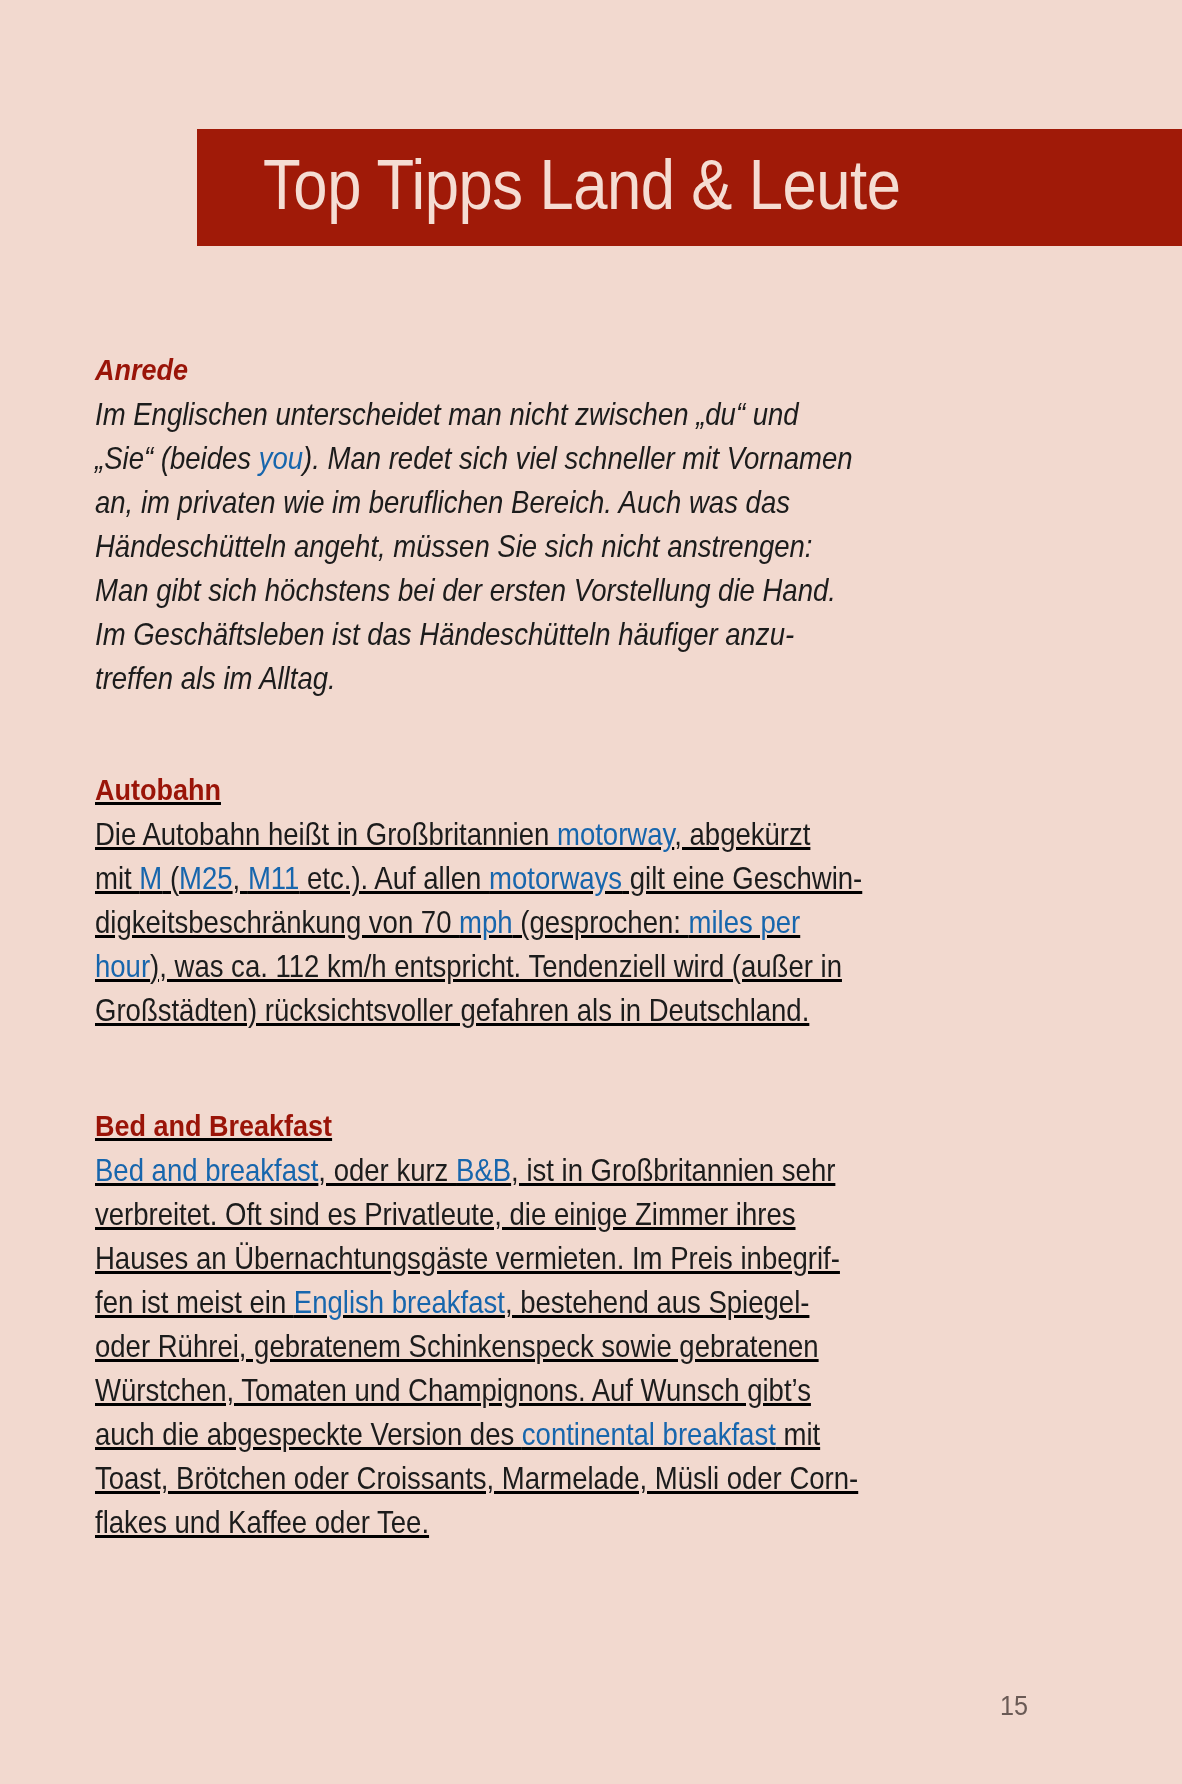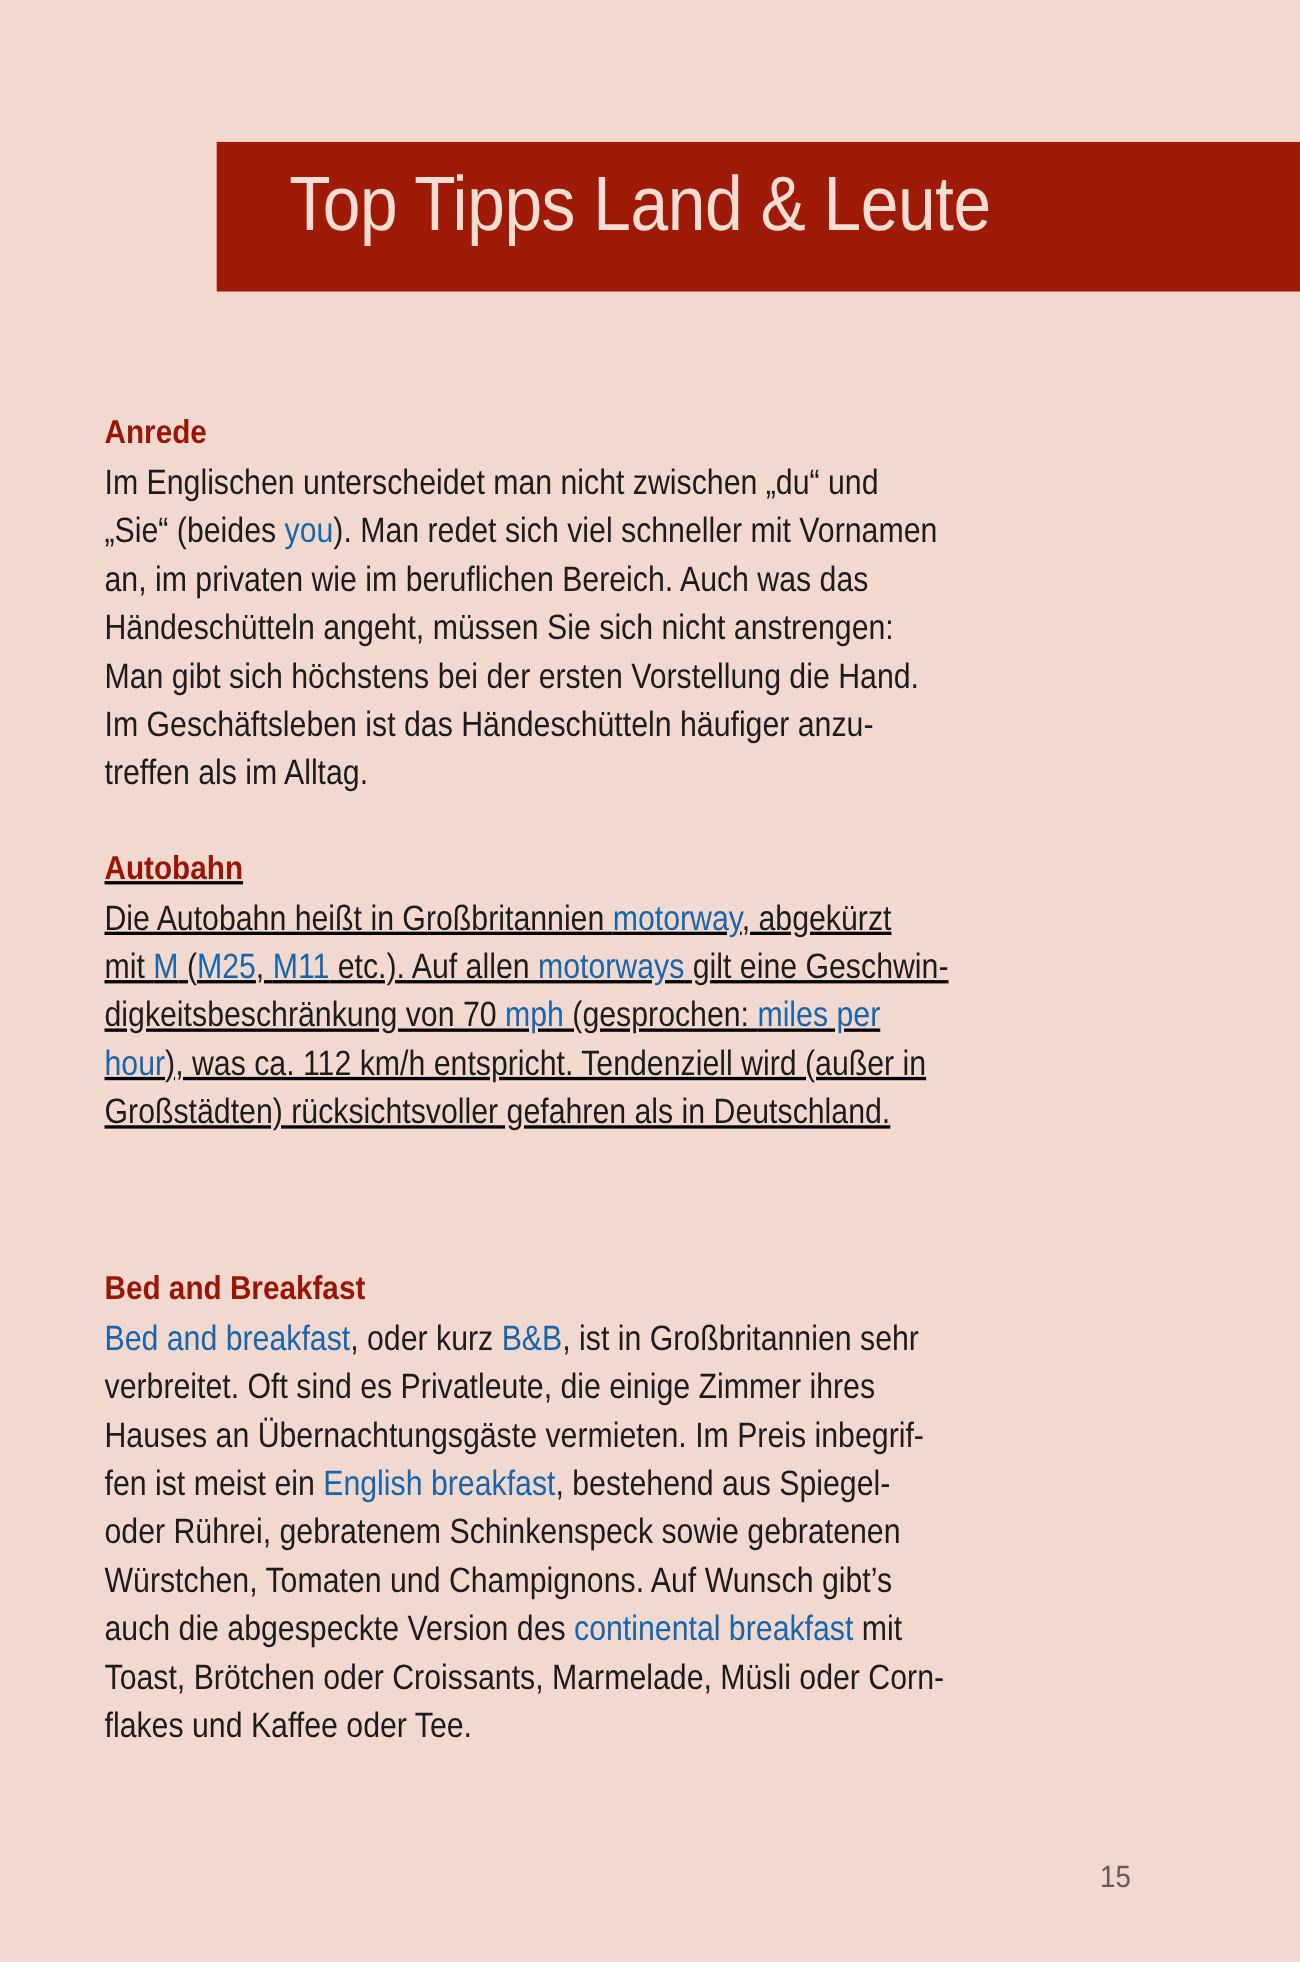--- a/index.html
+++ b/index.html
@@ -12,21 +12,21 @@
       background: #f2d9cf;
       position: relative;
       overflow: hidden;
       font-family: "Liberation Sans", "DejaVu Sans", sans-serif;
     }
     .title-bar {
       position: absolute;
       left: 197px;
       top: 129px;
       width: 985px;
-      height: 136px;
+      height: 117px;
       background: #a01a08;
       box-sizing: border-box;
     }
     .title-text {
       position: absolute;
       left: 66px;
       top: 16px;
       font-size: 70px;
       line-height: 80px;
       color: #f5ddd3;
@@ -70,21 +70,21 @@
       transform-origin: left center;
     }
   </style>
 </head>
 <body>
 
 <div class="title-bar">
   <div class="title-text">Top Tipps Land &amp; Leute</div>
 </div>
 
-<div class="section" id="sec-0" style="top:372px;">
+<div class="section" id="sec-0" style="top:348px;font-style:italic;">
   <div class="section-heading">Anrede</div>
   <div class="section-body">
       <div class="line"><span class="seg-text">Im Englischen unterscheidet man nicht zwischen „du“ und</span></div>
       <div class="line"><span class="seg-text">„Sie“ (beides </span><span class="seg-term">you</span><span class="seg-text">). Man redet sich viel schneller mit Vornamen</span></div>
       <div class="line"><span class="seg-text">an, im privaten wie im beruflichen Bereich. Auch was das</span></div>
       <div class="line"><span class="seg-text">Händeschütteln angeht, müssen Sie sich nicht anstrengen:</span></div>
       <div class="line"><span class="seg-text">Man gibt sich höchstens bei der ersten Vorstellung die Hand.</span></div>
       <div class="line"><span class="seg-text">Im Geschäftsleben ist das Händeschütteln häufiger anzu-</span></div>
       <div class="line"><span class="seg-text">treffen als im Alltag.</span></div>
     </div>
@@ -94,21 +94,21 @@
   <div class="section-heading">Autobahn</div>
   <div class="section-body">
       <div class="line"><span class="seg-text">Die Autobahn heißt in Großbritannien </span><span class="seg-term">motorway</span><span class="seg-text">, abgekürzt</span></div>
       <div class="line"><span class="seg-text">mit </span><span class="seg-term">M</span><span class="seg-text"> (</span><span class="seg-term">M25</span><span class="seg-text">, </span><span class="seg-term">M11</span><span class="seg-text"> etc.). Auf allen </span><span class="seg-term">motorways</span><span class="seg-text"> gilt eine Geschwin-</span></div>
       <div class="line"><span class="seg-text">digkeitsbeschränkung von 70 </span><span class="seg-term">mph</span><span class="seg-text"> (gesprochen: </span><span class="seg-term">miles per</span></div>
       <div class="line"><span class="seg-term">hour</span><span class="seg-text">), was ca. 112 km/h entspricht. Tendenziell wird (außer in</span></div>
       <div class="line"><span class="seg-text">Großstädten) rücksichtsvoller gefahren als in Deutschland.</span></div>
     </div>
 </div>
 
-<div class="section" id="sec-2" style="top:1150px;">
+<div class="section" id="sec-2" style="top:1104px;text-decoration:underline;">
   <div class="section-heading">Bed and Breakfast</div>
   <div class="section-body">
       <div class="line"><span class="seg-term">Bed and breakfast</span><span class="seg-text">, oder kurz </span><span class="seg-term">B&amp;B</span><span class="seg-text">, ist in Großbritannien sehr</span></div>
       <div class="line"><span class="seg-text">verbreitet. Oft sind es Privatleute, die einige Zimmer ihres</span></div>
       <div class="line"><span class="seg-text">Hauses an Übernachtungsgäste vermieten. Im Preis inbegrif-</span></div>
       <div class="line"><span class="seg-text">fen ist meist ein </span><span class="seg-term">English breakfast</span><span class="seg-text">, bestehend aus Spiegel-</span></div>
       <div class="line"><span class="seg-text">oder Rührei, gebratenem Schinkenspeck sowie gebratenen</span></div>
       <div class="line"><span class="seg-text">Würstchen, Tomaten und Champignons. Auf Wunsch gibt’s</span></div>
       <div class="line"><span class="seg-text">auch die abgespeckte Version des </span><span class="seg-term">continental breakfast</span><span class="seg-text"> mit</span></div>
       <div class="line"><span class="seg-text">Toast, Brötchen oder Croissants, Marmelade, Müsli oder Corn-</span></div>

